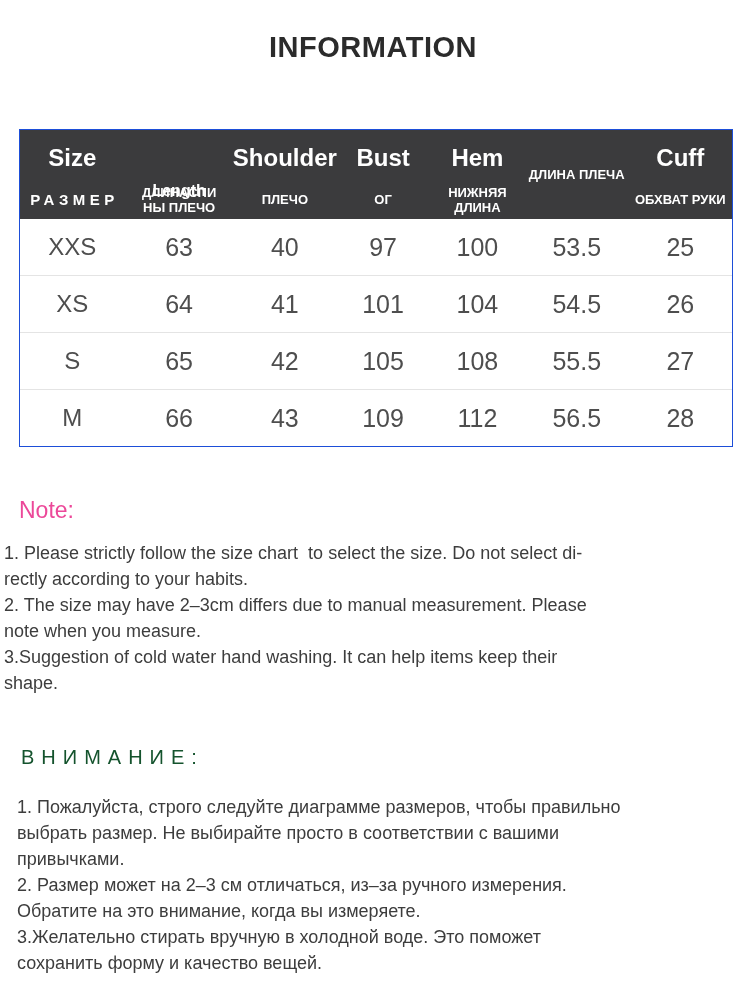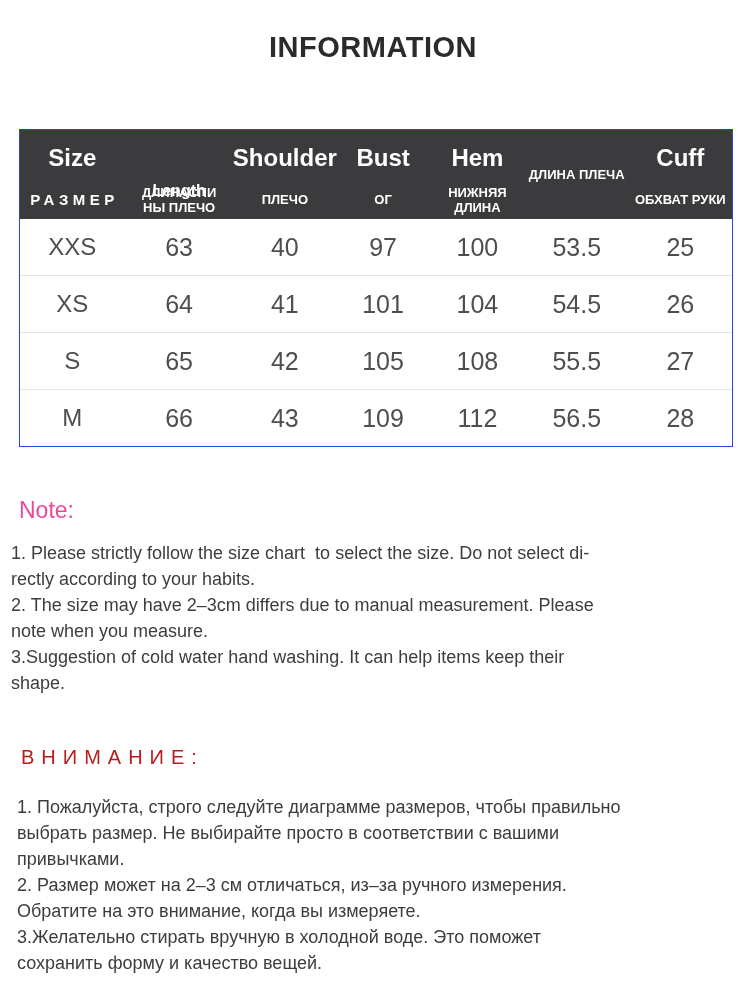--- a/index.html
+++ b/index.html
@@ -25,24 +25,24 @@
              font-size:13px; line-height:15px; font-weight:bold; white-space:nowrap; }
   .c0 .ru-wrap { font-size:15px; letter-spacing:4.5px; margin-right:-4.5px; }
   .brow { display:flex; height:56px; align-items:center; background:#ffffff; }
   .brow + .brow { border-top:1px solid #e4e4e4; }
   .bcell { text-align:center; font-size:25px; color:#4e4e4e; }
   .size-label { font-size:24px; }
   
   .note-heading {
     margin:48px 0 0 19px; font-size:23px; line-height:30px; color:#ec4899;
   }
-  .note-lines { margin:15px 20px 0 11px; }
+  .note-lines { margin:15px 20px 0 4px; }
   .tline { white-space:pre; font-size:18px; line-height:26px; color:#3d3d3d; }
   .attention-heading {
-    margin:46px 0 0 21px; font-size:20px; line-height:30px; color:#b91c1c;
+    margin:46px 0 0 21px; font-size:20px; line-height:30px; color:#14532d;
     letter-spacing:7px;
   }
   .attention-lines { margin:22px 20px 0 17px; }
 </style>
 </head>
 <body>
 
 <div class="page">
 
   <div class="title">INFORMATION</div>

